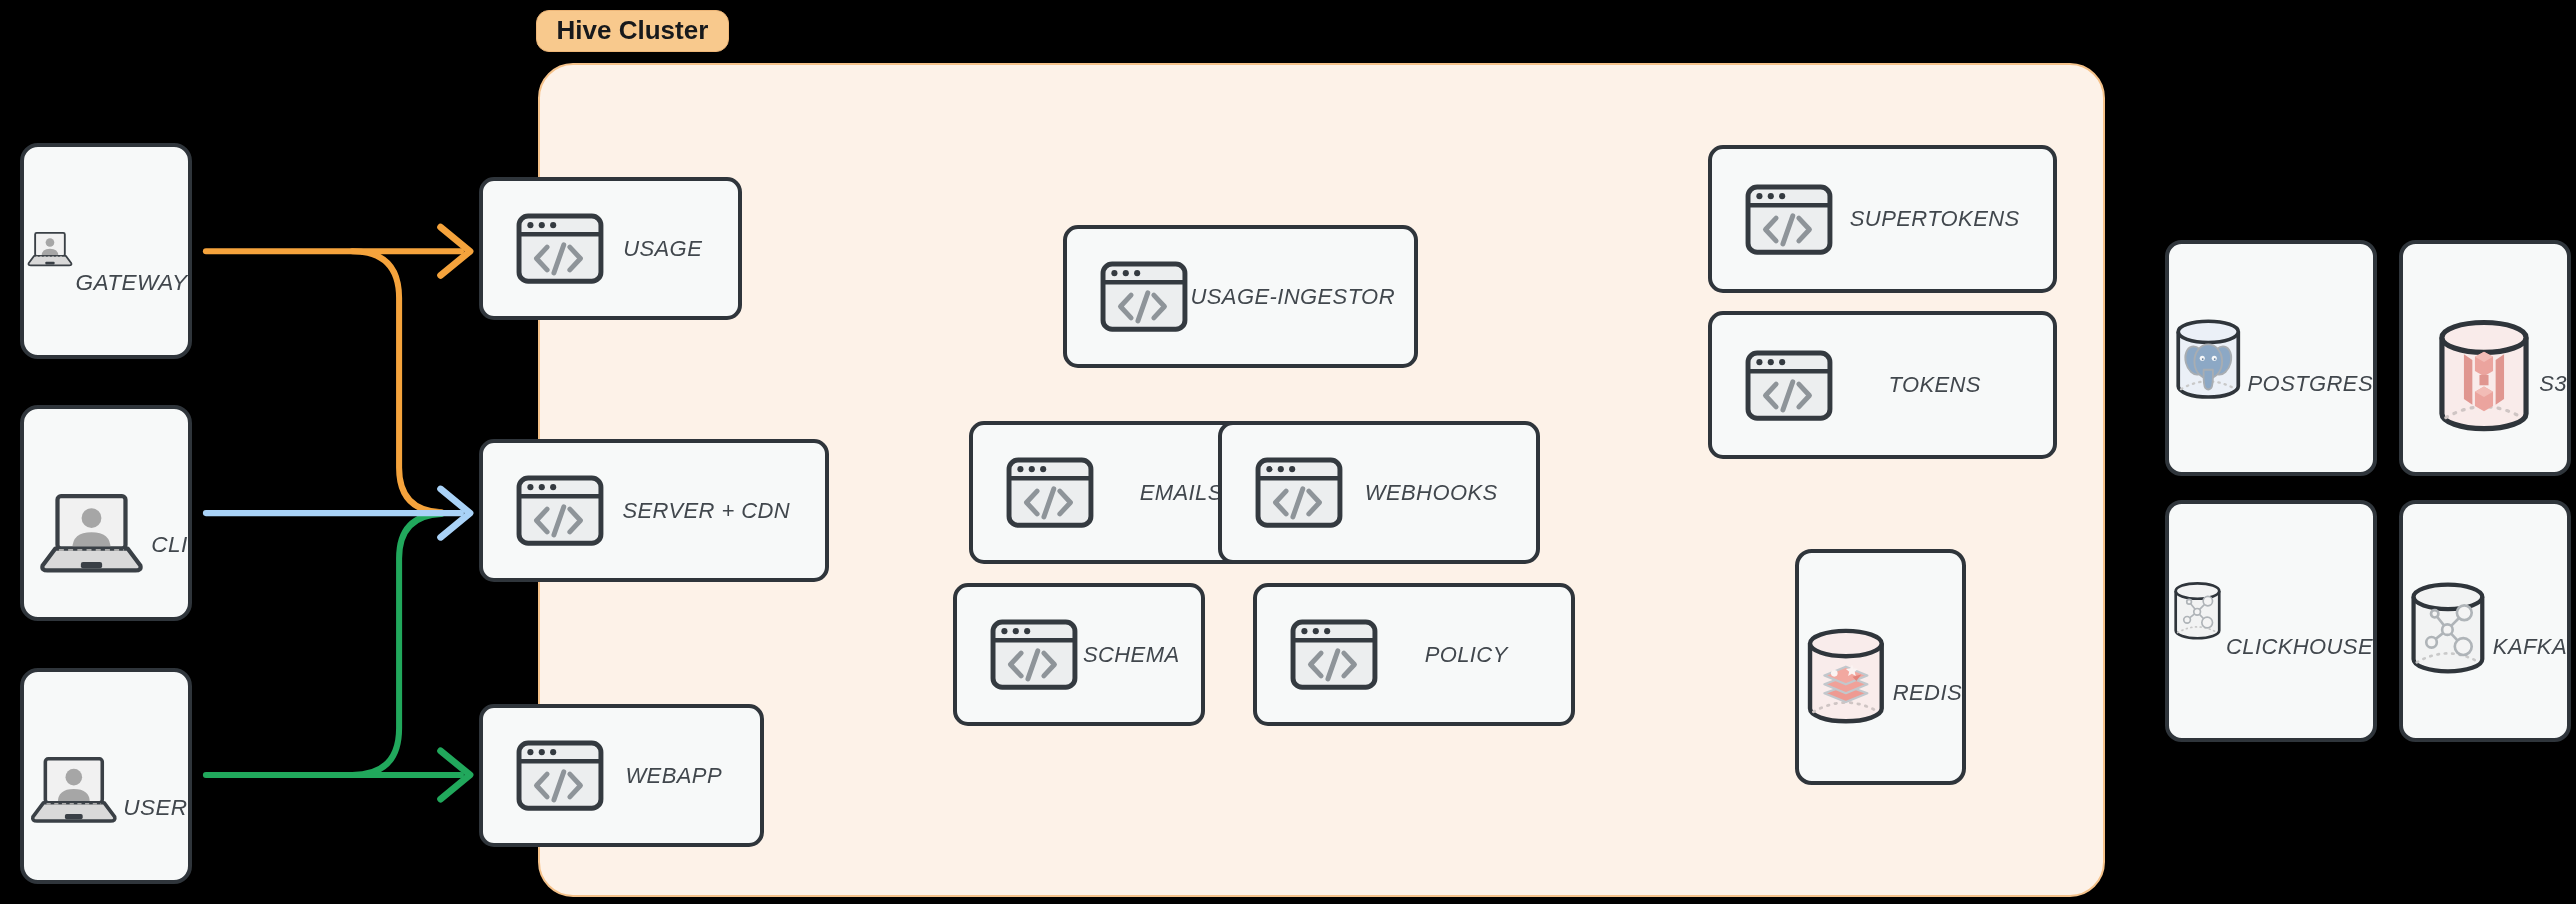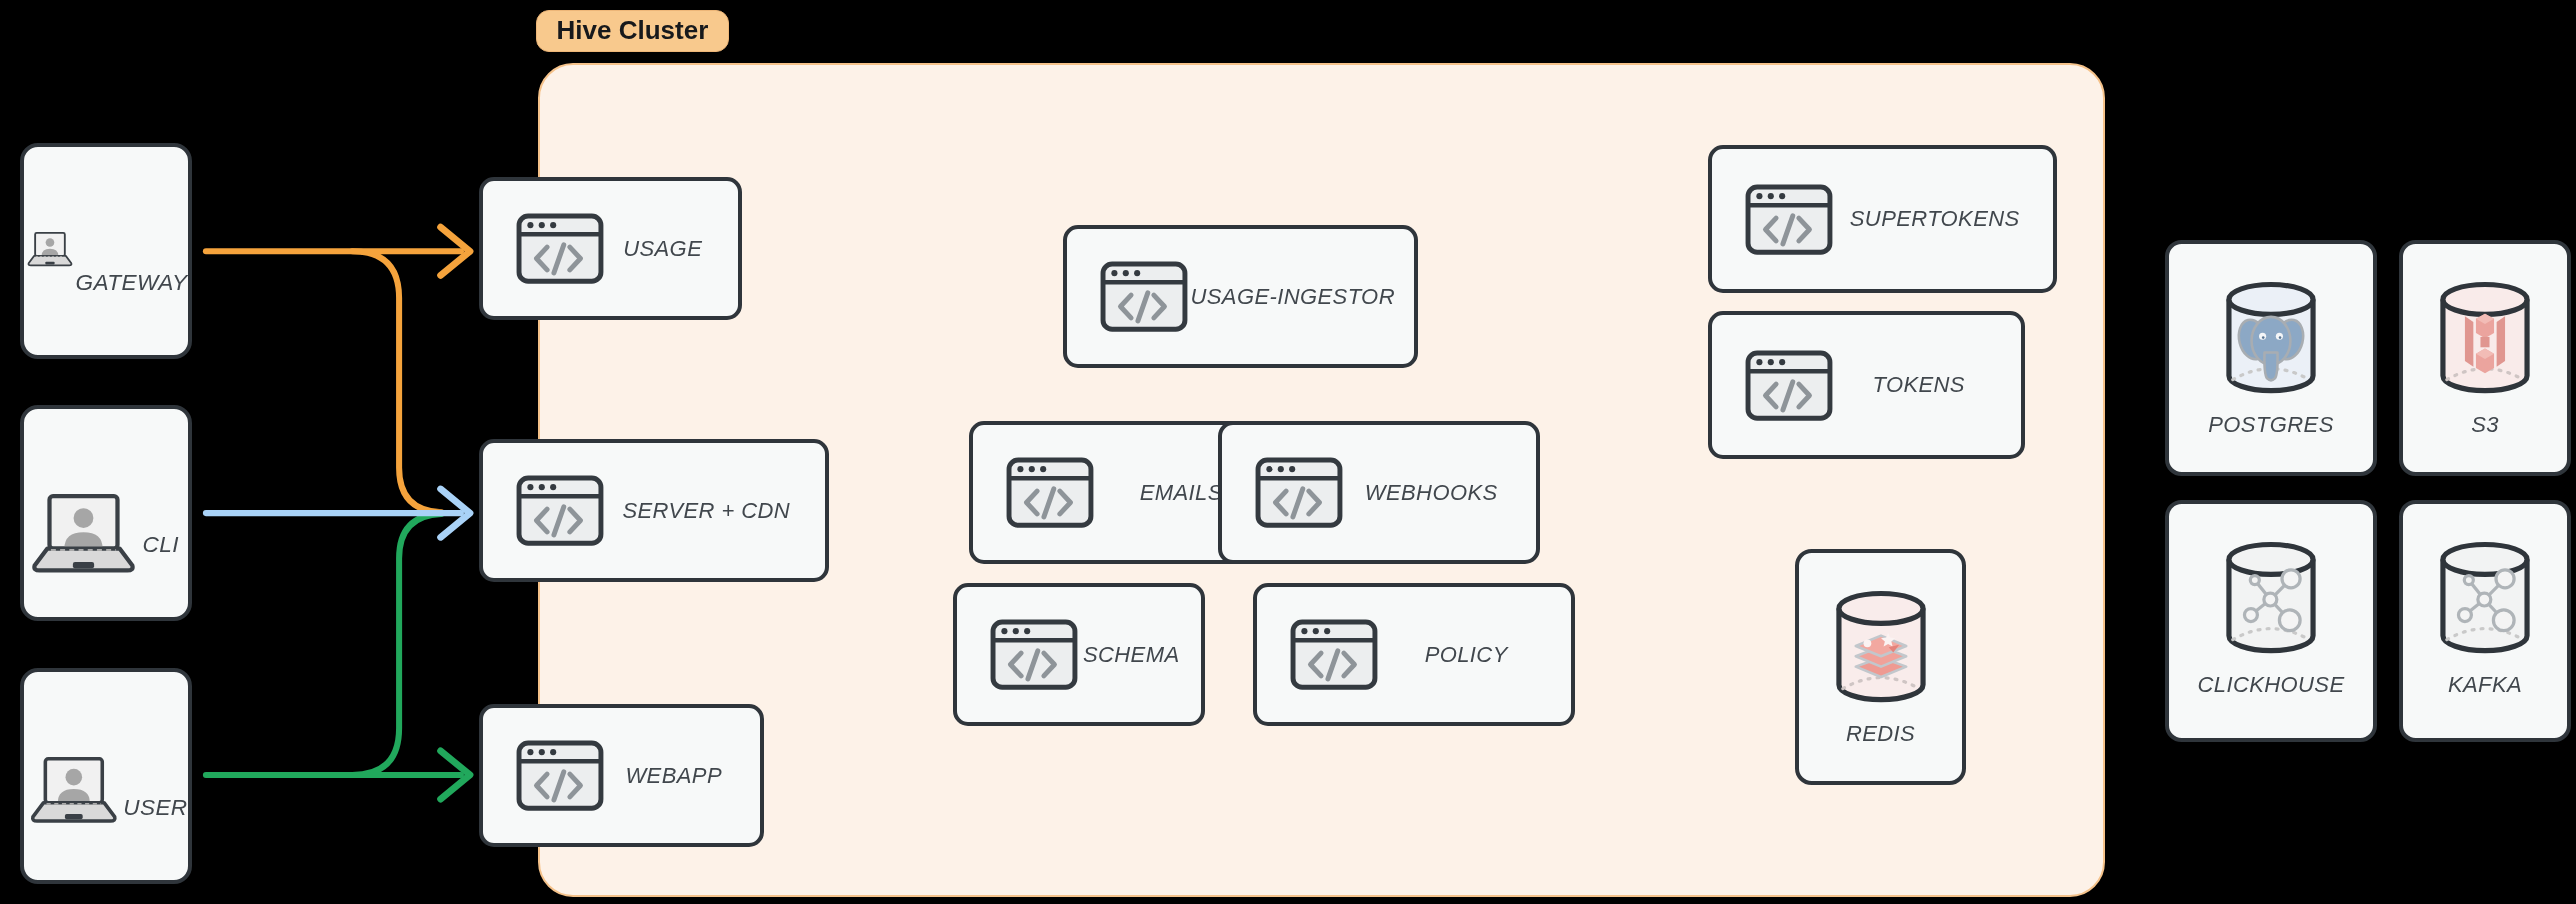--- a/index.html
+++ b/index.html
@@ -9,36 +9,36 @@
 
   
   .cluster{position:absolute;left:538px;top:63px;width:1567px;height:834px;
            background:#FDF2E8;border:2.3px solid #F5C28A;border-radius:35px;box-sizing:border-box;}
   .badge{position:absolute;left:536px;top:9.8px;height:42px;display:flex;align-items:center;
          background:#F8C98D;border:1.5px solid #EDB678;border-radius:13px;padding:0 19.6px;
          font-size:26px;font-weight:600;color:#17191C;box-sizing:border-box;}
 
   
   .card{position:absolute;background:#F7F9F9;border:4.5px solid #2F353B;border-radius:15px;
-        box-sizing:border-box;}
+        box-sizing:border-box;justify-content:flex-end;}
   .lbl{font-style:italic;color:#41474D;letter-spacing:0.4px;white-space:nowrap;}
 
   
   .client{width:172px;height:216px;border-radius:18px;display:flex;flex-direction:row;
           align-items:center;padding-top:42px;}
   .client .icon{width:119px;height:80px;}
   .client .lbl{margin-top:21px;font-size:22.6px;}
 
   
   .svc{height:143px;display:flex;align-items:center;padding:0 16.6px 0 33px;}
   .svc .icon{width:88px;height:71px;flex:0 0 auto;}
   .svc .lbl{flex:1;text-align:center;font-size:22px;}
 
   
-  .db{border-radius:16.6px;display:flex;flex-direction:column;align-items:center;padding-top:36px;}
+  .db{border-radius:16.6px;display:flex;flex-direction:row;align-items:center;padding-top:36px;}
   .db .icon{width:110px;height:117px;}
   .db .lbl{margin-top:15px;font-size:22px;}
 
   svg{display:block;}
   .arrows{position:absolute;left:0;top:0;pointer-events:none;}
 </style>
 </head>
 <body>
 
 <div class="stage">
@@ -258,21 +258,21 @@
     <circle cx="49" cy="16" r="4" fill="#343A40"></circle>
     <g fill="none" stroke="#8E9499" stroke-width="6.5" stroke-linecap="round" stroke-linejoin="round">
       <path d="M41 45 L27 60 L41 75"></path>
       <path d="M50 79 L63 42"></path>
       <path d="M71 45 L85 60 L71 75"></path>
     </g>
   </svg>
 </span>
     <div class="lbl">SUPERTOKENS</div>
   </div>
-  <div class="card svc" style="left:1708px;top:311px;width:317px;height:148px">
+  <div class="card svc" style="left:1708px;top:311px;width:349px;height:148px">
     <span class="icon">
   <svg viewBox="0 0 116 94" xmlns="http://www.w3.org/2000/svg">
     <rect x="4" y="4" width="108" height="86" rx="12" fill="#ECEEEF"></rect>
     <path d="M6 28 H110" stroke="#343A40" stroke-width="6"></path>
     <rect x="4" y="4" width="108" height="86" rx="12" fill="none" stroke="#343A40" stroke-width="6.5"></rect>
     <circle cx="19" cy="16" r="4" fill="#343A40"></circle>
     <circle cx="34" cy="16" r="4" fill="#343A40"></circle>
     <circle cx="49" cy="16" r="4" fill="#343A40"></circle>
     <g fill="none" stroke="#8E9499" stroke-width="6.5" stroke-linecap="round" stroke-linejoin="round">
       <path d="M41 45 L27 60 L41 75"></path>

